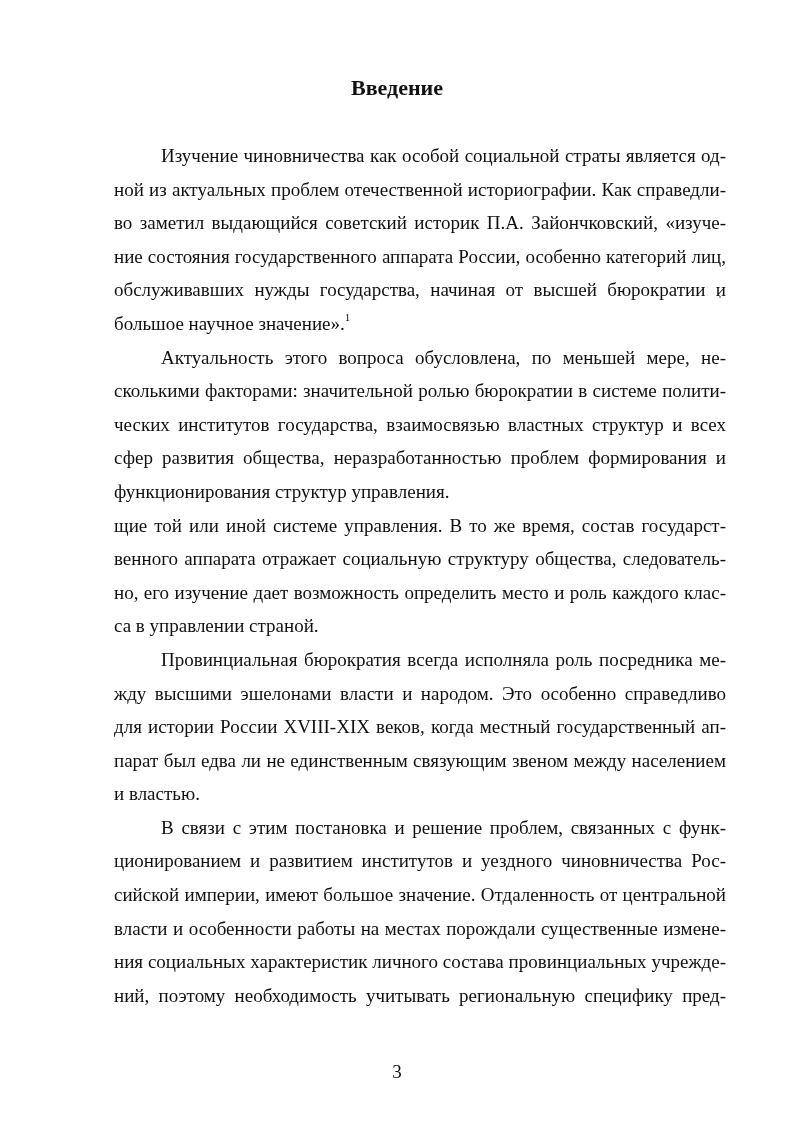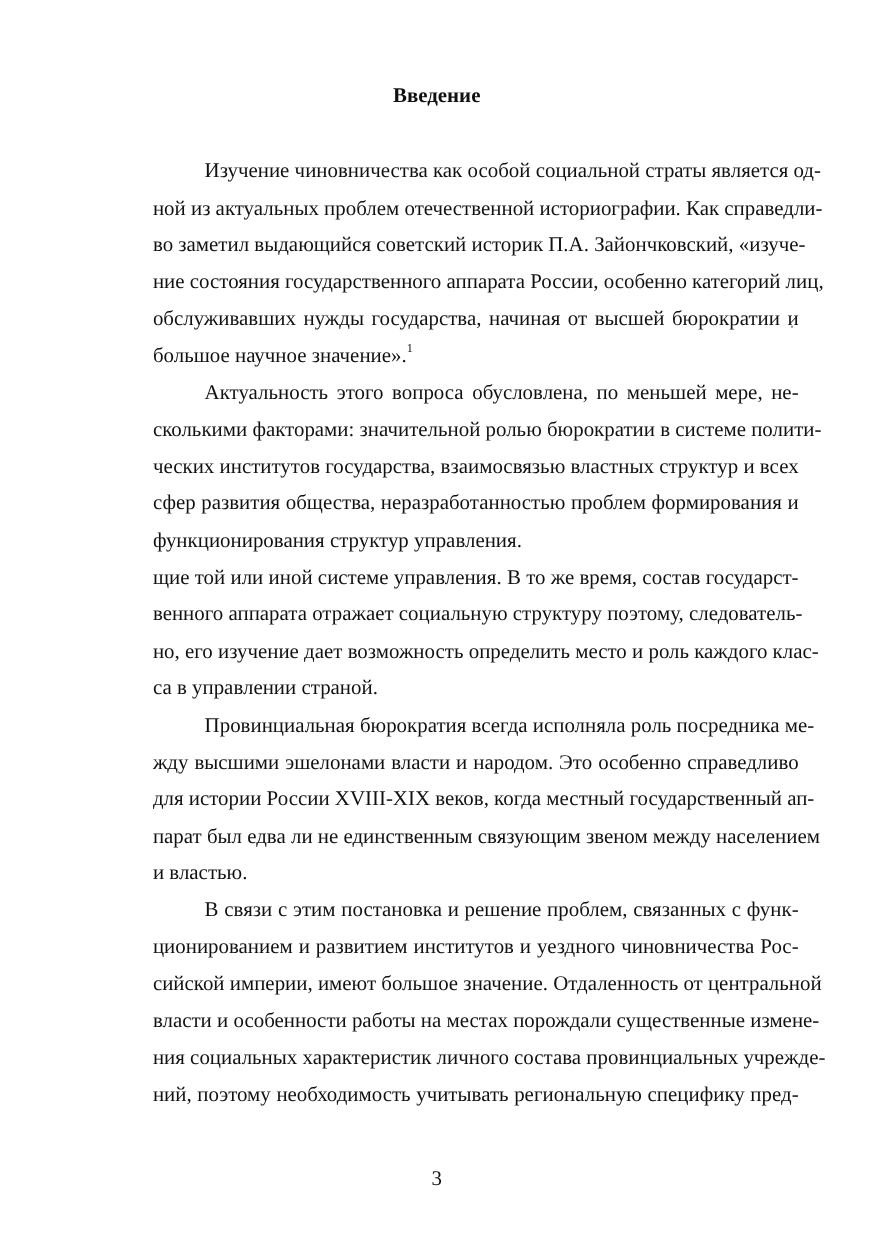--- a/index.html
+++ b/index.html
@@ -4,29 +4,29 @@
 <style>
   html, body { margin: 0; padding: 0; background: #ffffff; }
   body { width: 794px; height: 1121px; position: relative; overflow: hidden; }
   .page {
     position: absolute; left: 0; top: 0; width: 794px; height: 1121px;
     background: #ffffff; color: #111111;
     font-family: "Liberation Serif", "DejaVu Serif", serif;
   }
   .title {
     position: absolute; left: 0; width: 794px; top: 76px;
-    text-align: center; font-weight: bold; font-size: 19px; line-height: 24px;
+    text-align: center; font-weight: bold; font-size: 22px; line-height: 24px;
   }
   .body-text {
     position: absolute; left: 114px; width: 612px; top: 139px;
     font-size: 19px;
   }
   .line {
     height: 33.6px; line-height: 33.6px; white-space: nowrap;
-    text-align: justify; text-align-last: justify; margin-left: 25px;
+    text-align: justify; text-align-last: justify;
   }
   .line.indent { padding-left: 47px; }
   .line.last { text-align-last: left; }
   .sup { font-size: 11px; vertical-align: top; position: relative; top: -6px; }
   .page-number {
     position: absolute; left: 0; width: 794px; top: 1060px;
     text-align: center; font-size: 19px; line-height: 24px;
   }
   .speck { position: absolute; left: 719px; top: 296px; width: 2px; height: 2px; background: #999; }
 </style>
@@ -50,21 +50,21 @@
     <div>
       <div class="line indent">Актуальность этого вопроса обусловлена, по меньшей мере, не-</div>
       <div class="line">сколькими факторами: значительной ролью бюрократии в системе полити-</div>
       <div class="line">ческих институтов государства, взаимосвязью властных структур и всех</div>
       <div class="line">сфер развития общества, неразработанностью проблем формирования и</div>
       <div class="line last">функционирования структур управления.</div>
     </div>
 
     <div>
       <div class="line">щие той или иной системе управления. В то же время, состав государст-</div>
-      <div class="line">венного аппарата отражает социальную структуру поэтому, следователь-</div>
+      <div class="line">венного аппарата отражает социальную структуру общества, следователь-</div>
       <div class="line">но, его изучение дает возможность определить место и роль каждого клас-</div>
       <div class="line last">са в управлении страной.</div>
     </div>
 
     <div>
       <div class="line indent">Провинциальная бюрократия всегда исполняла роль посредника ме-</div>
       <div class="line">жду высшими эшелонами власти и народом. Это особенно справедливо</div>
       <div class="line">для истории России XVIII-XIX веков, когда местный государственный ап-</div>
       <div class="line">парат был едва ли не единственным связующим звеном между населением</div>
       <div class="line last">и властью.</div>

